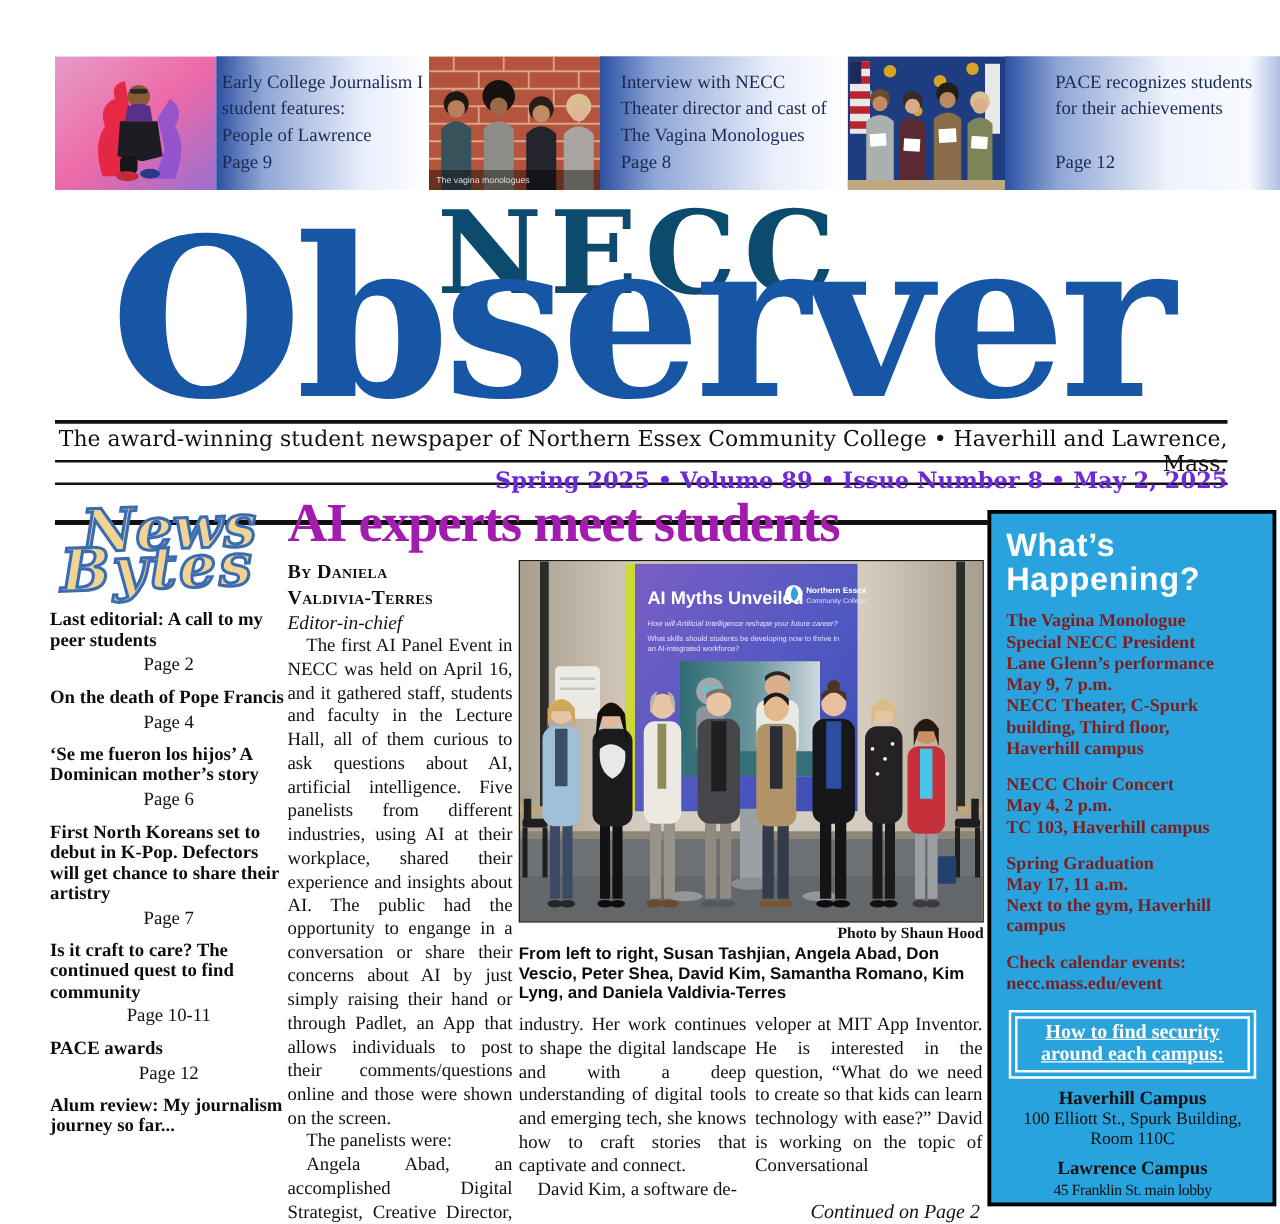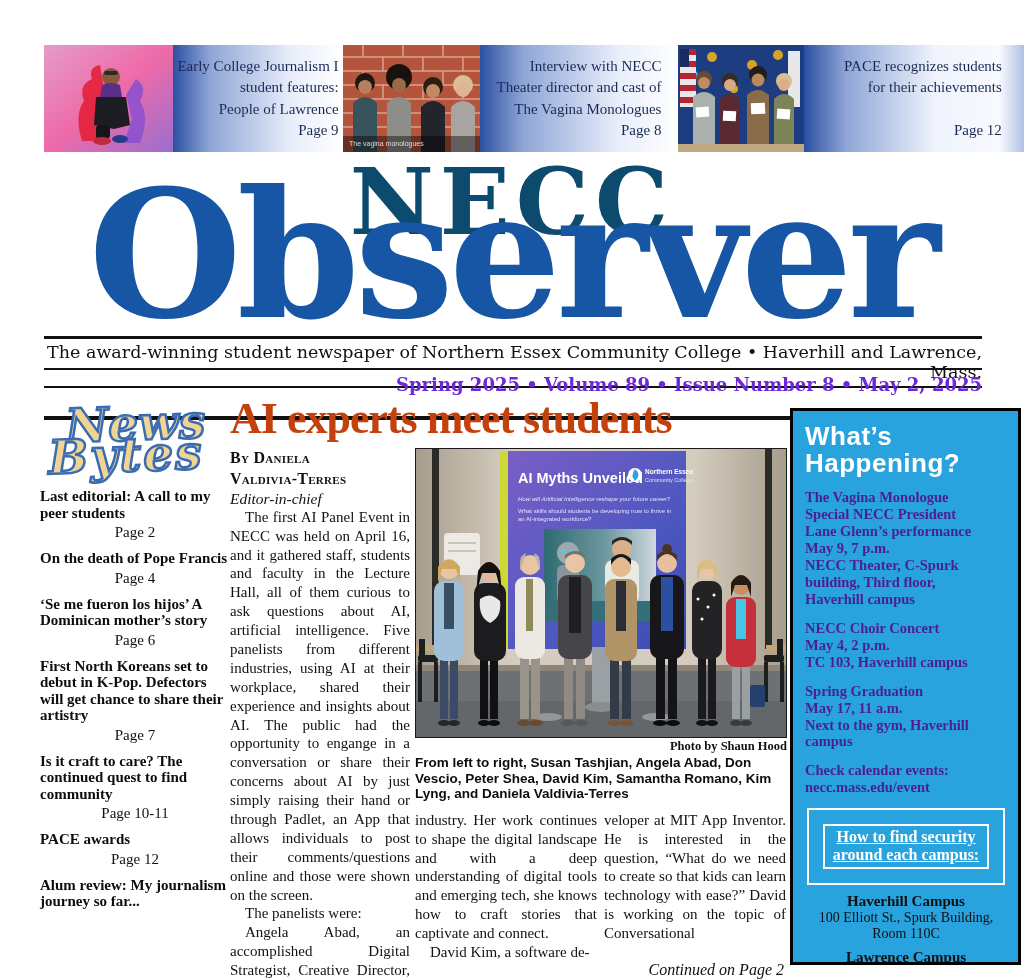--- a/index.html
+++ b/index.html
@@ -4,21 +4,21 @@
 <style>
   html,body{margin:0;padding:0;background:#ffffff;}
   .page{position:relative;width:1024px;height:979px;background:#fff;overflow:hidden;
         font-family:"Liberation Serif",serif;color:#111;}
 
   
   .banner{position:absolute;left:44px;top:45px;width:970px;height:107px;display:flex;}
   .banner > *{height:107px;}
   .bphoto{flex:none;overflow:hidden;}
   .bphoto svg{display:block;}
-  .bbox{flex:none;display:flex;align-items:center;justify-content:center;text-align:right;
+  .bbox{flex:none;display:flex;align-items:center;justify-content:center;text-align:left;
         color:#1b2a55;font-size:15px;line-height:1.42;white-space:pre-line;
         background:linear-gradient(90deg,#2c50a2 0%,#8fa6d6 22%,#e9eefb 70%,#ffffff 100%);}
   .bbox.b3{background:linear-gradient(90deg,#2c50a2 0%,#8fa6d6 18%,#eff3fc 55%,#f8faff 82%,#90a6d8 97%,#5d7cc4 100%);}
   .bw1{width:129px}.bw2{width:170px}.bw3{width:137px}.bw4{width:198px}.bw5{width:126px}.bw6{width:238px}
 
   
   .masthead{position:absolute;left:0;top:0;width:100%;}
   .necc{position:absolute;top:156px;left:0;width:100%;text-align:center;
         font-family:"DejaVu Serif",serif;font-weight:bold;color:#0c4a6e;
         font-size:92px;line-height:1;letter-spacing:6px;}
@@ -42,43 +42,43 @@
            font-style:italic;font-weight:bold;transform:rotate(-2deg);}
   .nb-line{color:#f2d492;-webkit-text-stroke:2.5px #3a6cb4;font-size:47px;line-height:1;}
   .nb-line.l1{margin-left:26px;}
   .nb-line.l2{margin-top:-16px;margin-left:8px;letter-spacing:2px;}
   .nb-item{margin-bottom:9px;}
   .nb-title{font-weight:bold;font-size:15px;line-height:1.1;color:#0d0d0d;}
   .nb-page{text-align:center;font-size:15px;margin-top:3px;}
 
   
   .main{position:absolute;left:230px;top:396px;width:557px;}
-  .headline{font-weight:bold;font-size:44px;line-height:1.05;letter-spacing:-1px;color:#c2410c;}
+  .headline{font-weight:bold;font-size:44px;line-height:1.05;letter-spacing:-1px;color:#a21caf;}
   .main-grid{display:flex;gap:5px;margin-top:6px;}
   .colA{width:183px;}
   .byline{font-weight:bold;font-size:16px;line-height:1.3;letter-spacing:.3px;font-variant:small-caps;}
   .byrole{font-style:italic;font-size:15.5px;margin-bottom:0;}
   .colA p,.colB p,.colC p{margin:0;font-size:15px;line-height:1.26;text-align:justify;text-indent:15px;}
   p.noindent{text-indent:0;}
   .photo-side{width:372px;}
   .photo-wrap{width:370px;height:288px;border:1px solid #1a1a1a;overflow:hidden;background:#c9c0b2;}
   .credit{font-weight:bold;font-size:12.5px;text-align:right;margin-top:1px;}
   .caption{font-family:"Liberation Sans",sans-serif;font-weight:bold;font-size:13.5px;line-height:1.15;margin-top:1px;color:#0c0c0c;}
   .cols23{display:flex;gap:7px;margin-top:9px;}
   .colB,.colC{width:182px;}
   .continued{font-style:italic;font-size:16px;text-align:right;margin-top:18px;padding-right:2px;}
 
   
   .sidebar{position:absolute;left:790px;top:408px;width:231px;height:557px;box-sizing:border-box;
            background:#29a3dd;border:3px solid #000;padding:12px 11px 8px 12px;overflow:hidden;}
   .sb-title{font-family:"Liberation Sans",sans-serif;font-weight:bold;color:#fff;
             font-size:26px;line-height:1.04;letter-spacing:.5px;margin-bottom:12px;}
-  .event{font-family:"Liberation Serif",serif;font-weight:bold;color:#4c1d95;
+  .event{font-family:"Liberation Serif",serif;font-weight:bold;color:#7f1d1d;
          font-size:14.5px;line-height:1.17;white-space:pre-line;margin-bottom:12px;}
-  .sec-outer{border:2px solid #fff;padding:14px;margin:2px 2px 8px 2px;}
+  .sec-outer{border:2px solid #fff;padding:3px;margin:2px 2px 8px 2px;}
   .sec-inner{border:2px solid #fff;padding:2px 4px 4px 4px;}
   .sec-head{font-family:"Liberation Serif",serif;font-weight:bold;color:#fff;text-align:center;
             font-size:16px;line-height:1.08;text-decoration:underline;}
   .sb-black{color:#101010;text-align:center;font-family:"Liberation Serif",serif;}
   .camp-title{font-weight:bold;font-size:15px;line-height:1.15;}
   .camp-addr{font-size:14px;line-height:1.12;}
   .law-addr{font-size:12.5px;line-height:1.15;letter-spacing:-.3px;}
   .camp-gap{height:8px;}
 </style>
 </head>

